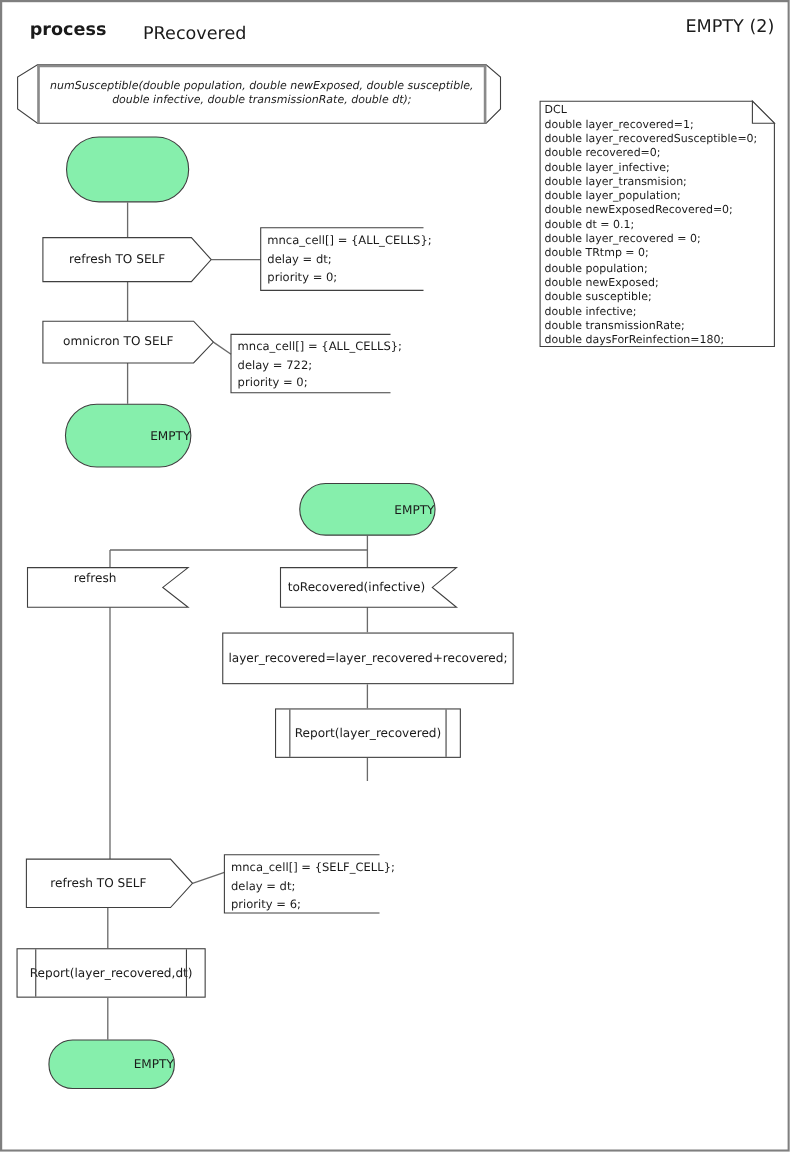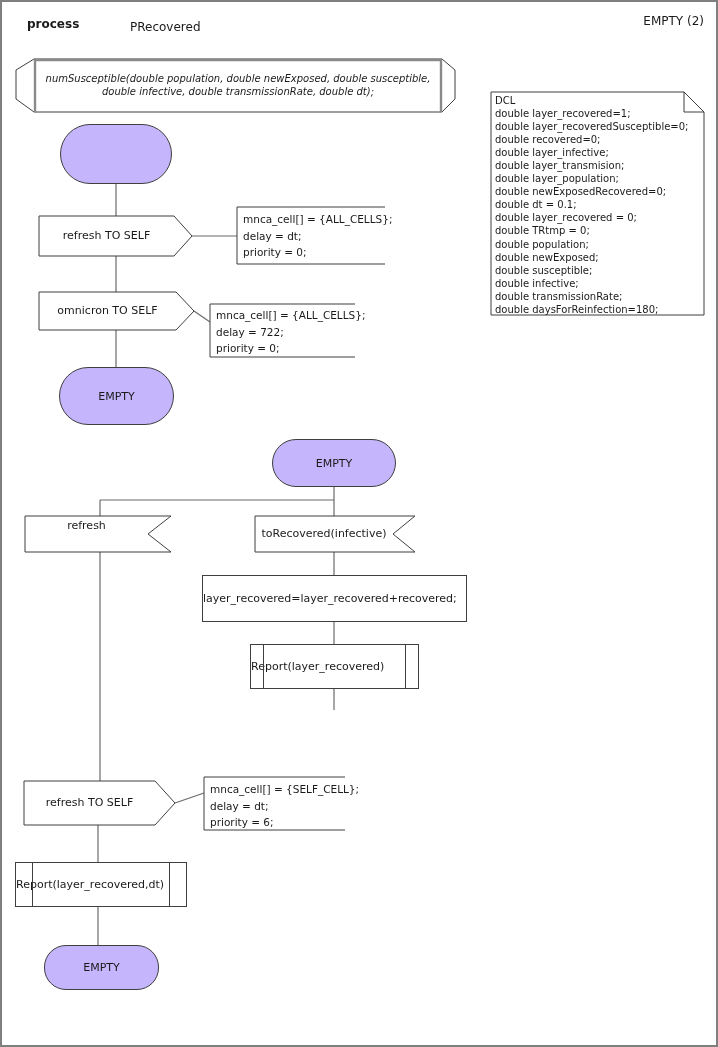--- a/index.html
+++ b/index.html
@@ -4,29 +4,29 @@
 <style>
   html,body{margin:0;padding:0;background:#e8e8e8;}
   .page{
     position:relative;width:718px;height:1047px;background:#ffffff;
     border:2px solid #7f7f7f;box-sizing:border-box;overflow:hidden;
     font-family:"DejaVu Sans", "Liberation Sans", sans-serif;color:#1a1a1a;
   }
   .abs{position:absolute;}
   .lbl{position:absolute;display:flex;align-items:center;justify-content:center;
        text-align:center;font-size:11px;line-height:1.25;pointer-events:none;white-space:nowrap;}
-  .hdr{font-size:12px;}
+  .hdr{font-size:16px;}
   .state{
-    position:absolute;background:#c4b5fd;border:1px solid #3f3f3f;
-    display:flex;align-items:center;justify-content:center;
+    position:absolute;background:#86efac;border:1px solid #3f3f3f;
+    display:flex;align-items:center;justify-content:flex-end;
     font-size:11px;box-sizing:border-box;
   }
   .rectshape{
     position:absolute;background:#fff;border:1px solid #3f3f3f;
-    display:flex;align-items:center;
+    display:flex;align-items:center;justify-content:center;
     font-size:11px;box-sizing:border-box;
   }
   .proccall .bar{position:absolute;top:0;bottom:0;width:0;border-left:1px solid #3f3f3f;}
   .notetext{position:absolute;font-size:10.5px;line-height:16.5px;text-align:left;pointer-events:none;white-space:nowrap;}
   .dcltext{position:absolute;left:493px;top:92px;width:205px;font-size:10px;line-height:13.05px;pointer-events:none;}
   .dcltext div{white-space:nowrap;}
   svg.canvas{position:absolute;left:0;top:0;}
   svg .shape{fill:#ffffff;stroke:#3f3f3f;stroke-width:1;}
   svg .wire{stroke:#6a6a6a;stroke-width:1.2;fill:none;}
   svg .accent{stroke:#8a8a8a;stroke-width:2.4;fill:none;}

